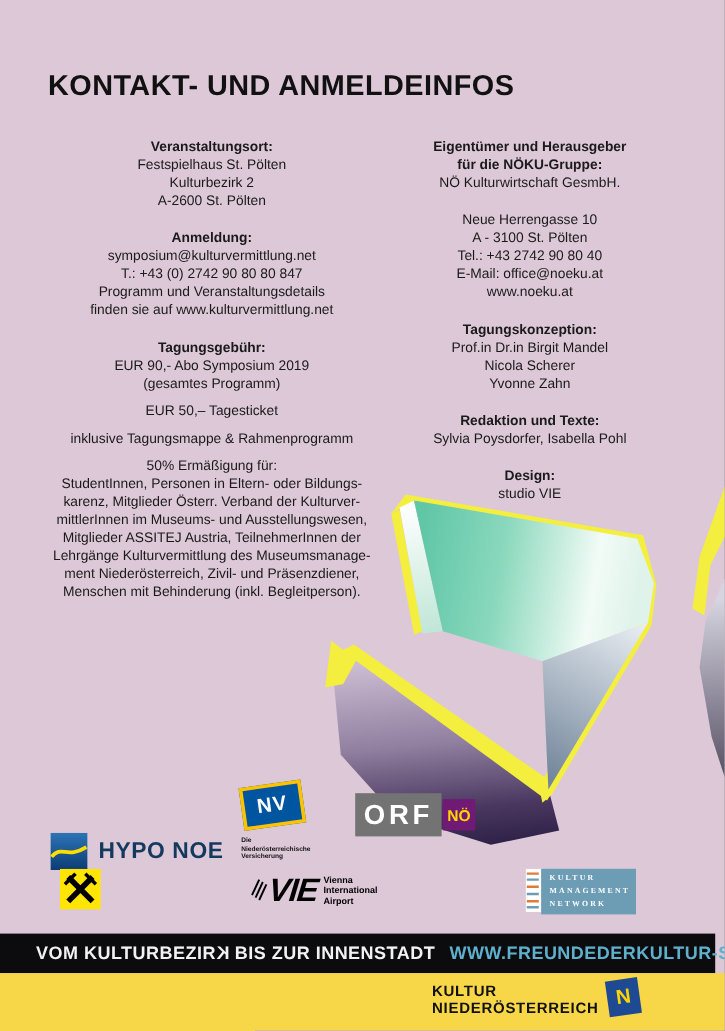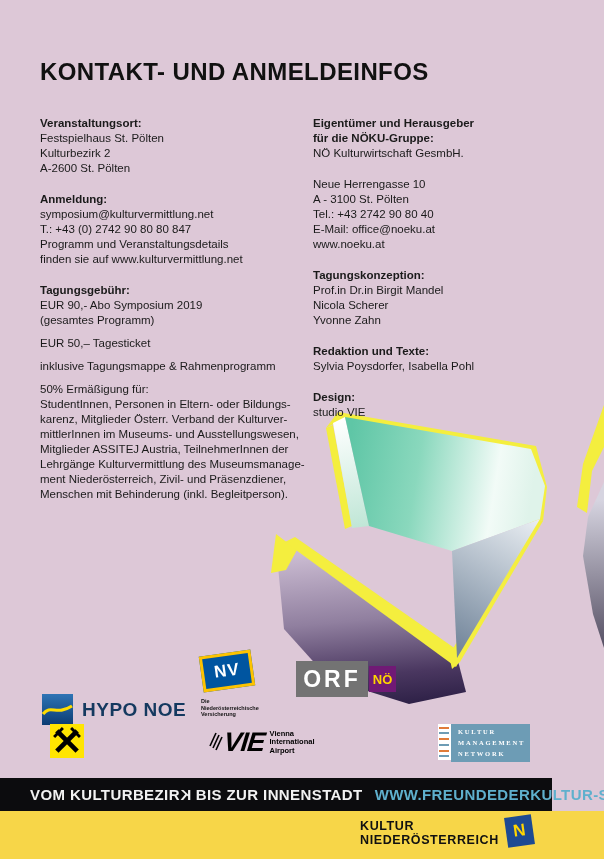--- a/index.html
+++ b/index.html
@@ -10,21 +10,21 @@
     color:#151515;
     -webkit-font-smoothing:antialiased;
   }
   .shape-svg{position:absolute; left:0; top:0; z-index:1; pointer-events:none;}
   .content{position:absolute; left:0; top:0; width:100%; height:100%; z-index:2;}
 
   .title{
     position:absolute; left:40px; top:58px;
     font-size:24px; font-weight:800; letter-spacing:.4px; color:#111;
   }
-  .columns{position:absolute; left:40px; top:116px; width:530px; display:flex;}
+  .columns{position:absolute; left:40px; top:116px; width:530px; display:flex;text-align:center;}
   .col{font-size:11.5px; line-height:15px; color:#1a1a1a;}
   .col.left{width:273px;}
   .col.right{width:257px;}
   .block{margin-top:16px;}
   .block:first-child{margin-top:0;}
   .block.sub{margin-top:8px;}
   .block .b{font-weight:700;}
 
   
   .hypo{position:absolute; left:42px; top:662px; display:flex; align-items:center;margin-top:32px;}
@@ -57,21 +57,21 @@
   .evn{position:absolute; left:352px; top:724px; font-size:30px; font-weight:900; font-style:italic; color:#000; letter-spacing:1px;}
   .evn .v{color:#e23127;}
   .kmn{position:absolute; left:438px; top:724px; display:flex;}
   .kmn .blue{
     width:72px; height:36px; background:#6d9cb5; padding:2px 0 0 7px;
     font-family:"Liberation Serif", serif; color:#fff; font-size:6.5px; line-height:11px; letter-spacing:1.8px; font-weight:700;
   }
 
   
   .footbar{
-    position:absolute; left:0; top:778px; width:552px; height:33px; background:#0c0c0e; z-index:3;
+    position:absolute; left:0; top:778px; width:596px; height:33px; background:#0c0c0e; z-index:3;
     display:flex; align-items:center; padding-left:30px; box-sizing:border-box;
     font-size:15px; font-weight:600; letter-spacing:.4px; color:#f2f2f2; white-space:pre;
   }
   .footbar .kk{font-weight:900;}
   .footbar .kflip{display:inline-block; transform:scaleX(-1); font-weight:900;}
   .footbar .url{color:#5fb0cd; font-weight:800; margin-left:12px;}
   .bottomstrip{position:absolute; left:0; top:811px; width:604px; height:48px; background:#f7d648; z-index:3;}
   .brand{
     position:absolute; left:360px; top:9px;
     font-size:12.5px; line-height:13.5px; font-weight:900; letter-spacing:.6px; color:#111;

